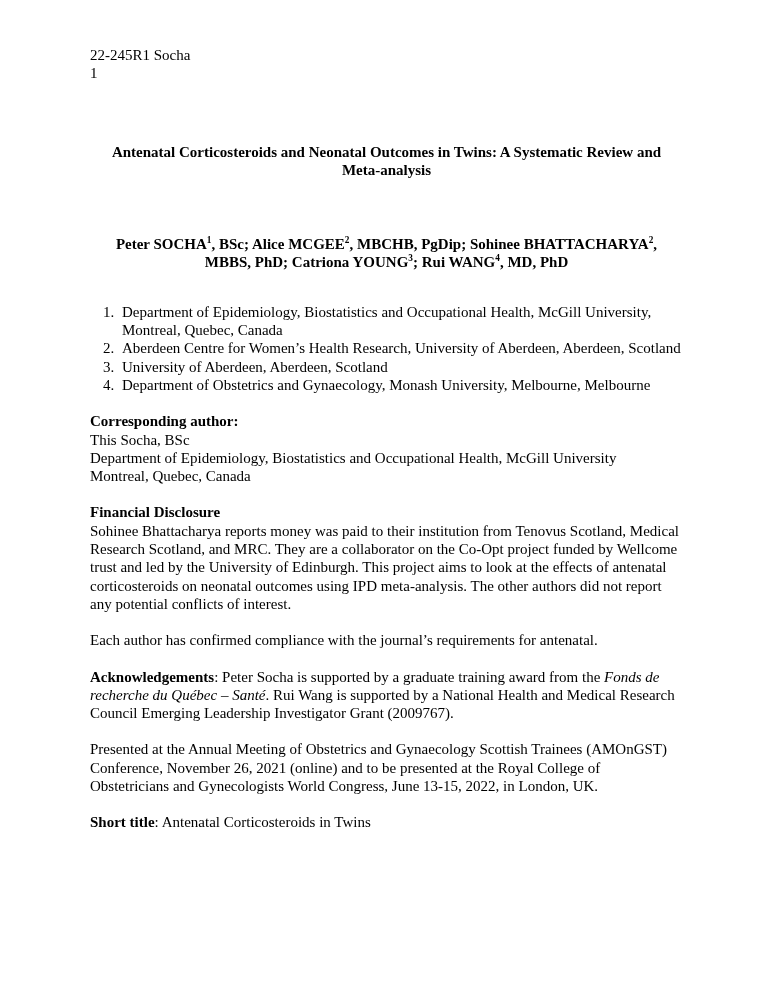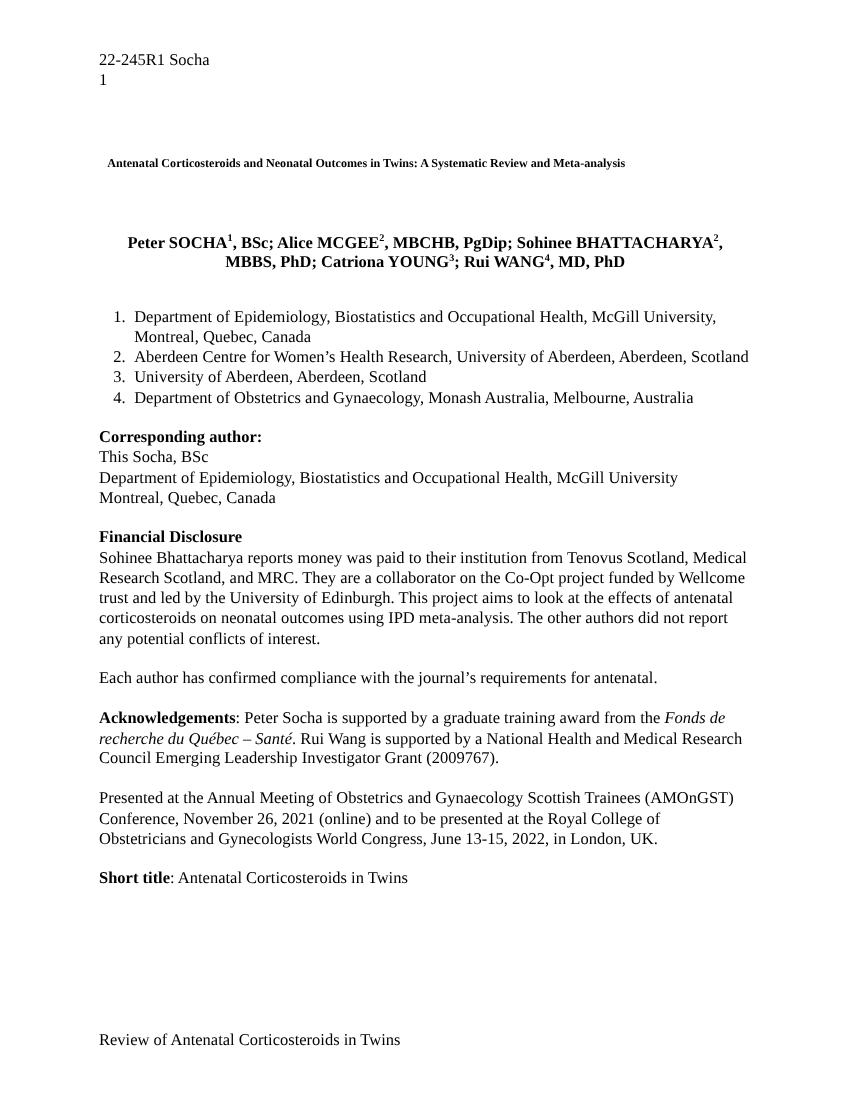--- a/index.html
+++ b/index.html
@@ -15,23 +15,23 @@
     background: #ffffff;
     padding: 46px 90px 0 90px;
     font-size: 15px;
     line-height: 1.22;
     overflow: hidden;
   }
   .runhead { margin-bottom: 60px; }
   .runhead div { line-height: 1.22; }
 
   .title {
-    font-size: 11px;
+    font-size: 15px;
     font-weight: bold;
-    text-align: left;
+    text-align: center;
     max-width: 578px;
     margin: 0 auto;
   }
   .authors {
     font-weight: bold;
     text-align: center;
     margin-top: 56px;
     padding: 0 2px;
   }
   sup {
@@ -67,21 +67,21 @@
   </div>
 
   <h1 class="title">Antenatal Corticosteroids and Neonatal Outcomes in Twins: A Systematic Review and Meta-analysis</h1>
 
   <p class="authors"><span>Peter SOCHA</span><sup>1</sup><span>, BSc; Alice MCGEE</span><sup>2</sup><span>, MBCHB, PgDip; Sohinee BHATTACHARYA</span><sup>2</sup><span>, MBBS, PhD; Catriona YOUNG</span><sup>3</sup><span>; Rui WANG</span><sup>4</sup><span>, MD, PhD</span></p>
 
   <ol class="affils">
     <li>Department of Epidemiology, Biostatistics and Occupational Health, McGill University, Montreal, Quebec, Canada</li>
     <li>Aberdeen Centre for Women’s Health Research, University of Aberdeen, Aberdeen, Scotland</li>
     <li>University of Aberdeen, Aberdeen, Scotland</li>
-    <li>Department of Obstetrics and Gynaecology, Monash Australia, Melbourne, Australia</li>
+    <li>Department of Obstetrics and Gynaecology, Monash University, Melbourne, Melbourne</li>
   </ol>
 
   <div class="block">
     <div class="bold">Corresponding author:</div>
     <div>This Socha, BSc</div>
     <div>Department of Epidemiology, Biostatistics and Occupational Health, McGill University</div>
     <div>Montreal, Quebec, Canada</div>
   </div>
 
   <div class="block">
@@ -90,15 +90,14 @@
   </div>
 
   <p class="block">Each author has confirmed compliance with the journal’s requirements for antenatal.</p>
 
   <p class="block"><span class="bold">Acknowledgements</span><span>: Peter Socha is supported by a graduate training award from the </span><span class="ital">Fonds de recherche du Québec – Santé</span><span>. Rui Wang is supported by a National Health and Medical Research Council Emerging Leadership Investigator Grant (2009767).</span></p>
 
   <p class="block">Presented at the Annual Meeting of Obstetrics and Gynaecology Scottish Trainees (AMOnGST) Conference, November 26, 2021 (online) and to be presented at the Royal College of Obstetricians and Gynecologists World Congress, June 13-15, 2022, in London, UK.</p>
 
   <p class="block"><span class="bold">Short title</span><span>: Antenatal Corticosteroids in Twins</span></p>
 
-  <div class="footer">Review of Antenatal Corticosteroids in Twins</div>
 
 </div>
 
 </body></html>

